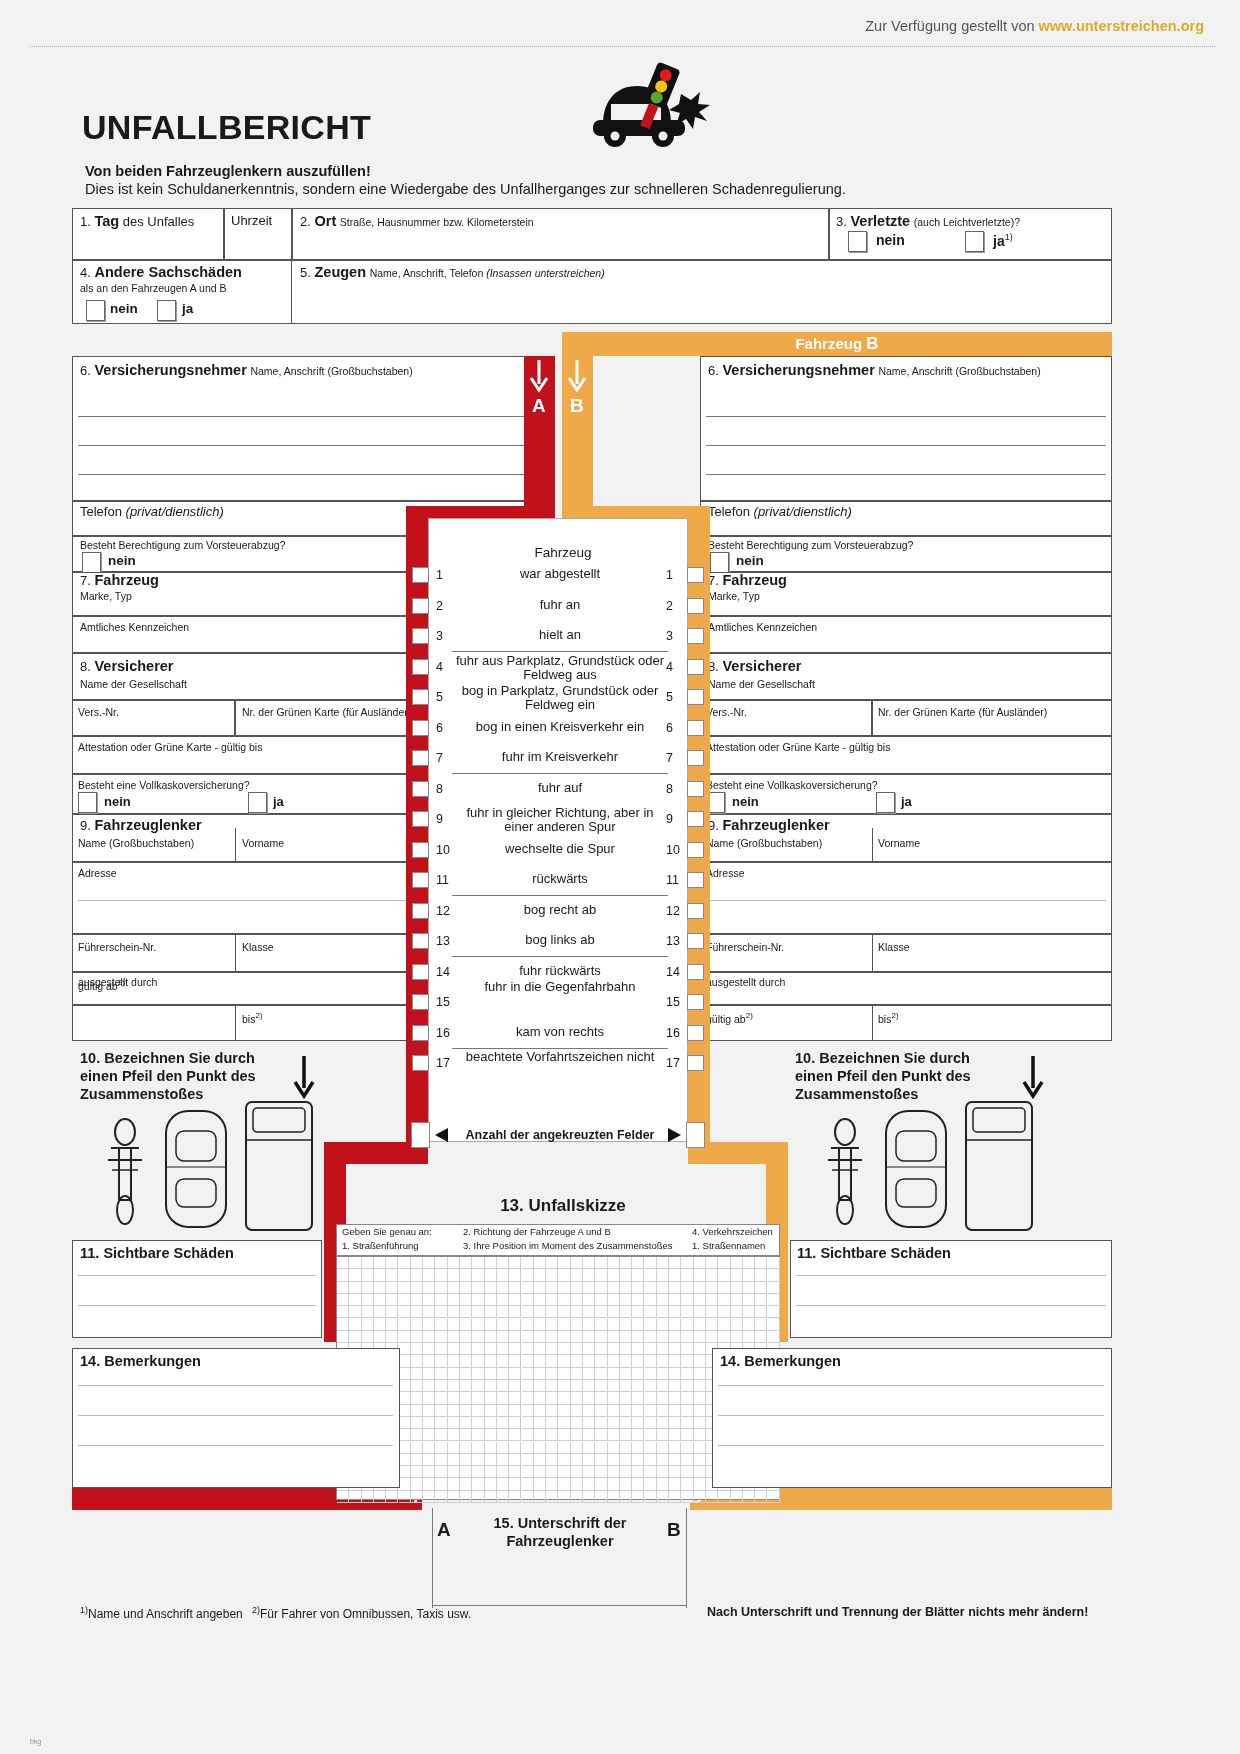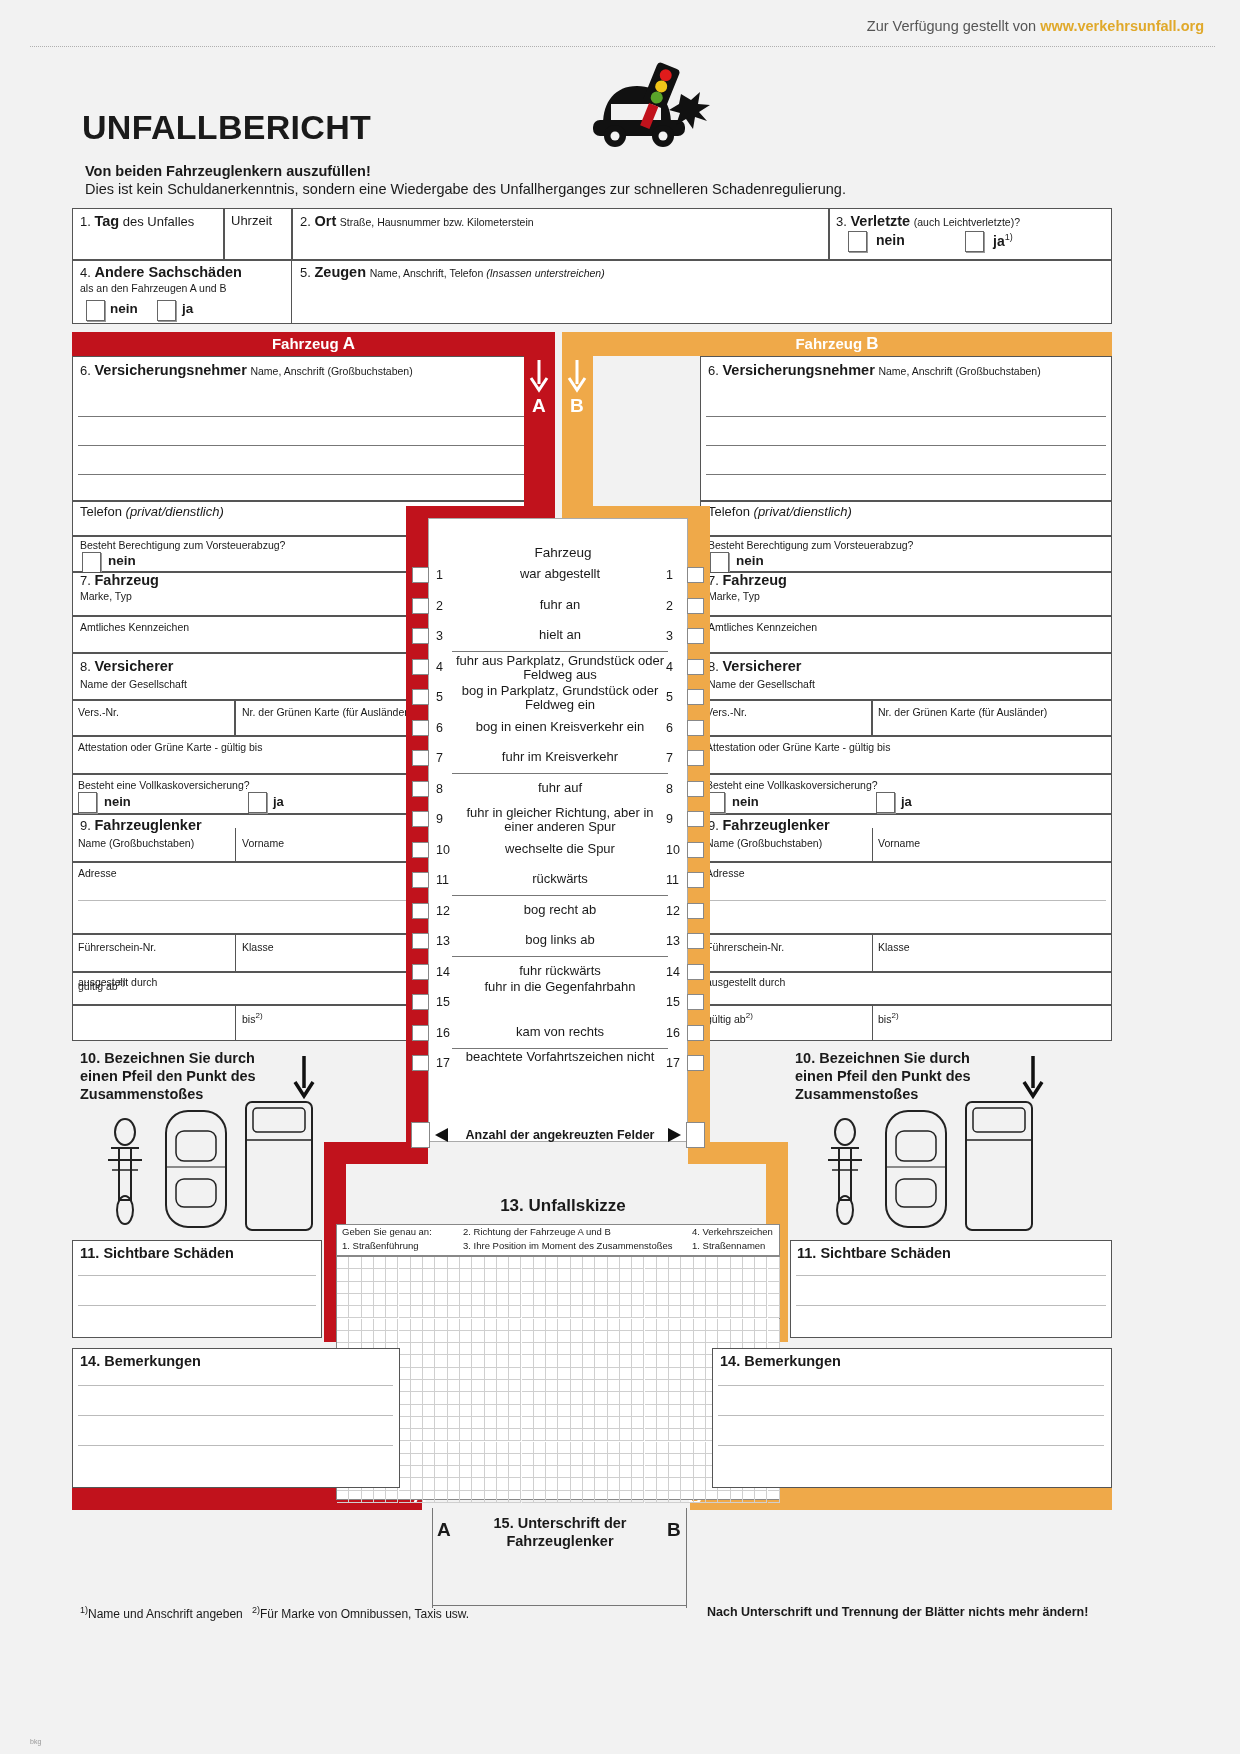--- a/index.html
+++ b/index.html
@@ -96,21 +96,21 @@
   .tinytag { position:absolute; left:30px; top:1738px; font-size:7px; color:#999; }
   .lettermark { position:absolute; font-size:19px; font-weight:bold; }
   .lettermark.w { color:#fff; }
 </style>
 </head>
 <body>
 
 <div class="page">
 
   <div class="topline">
-    <span>Zur Verfügung gestellt von </span><span class="url">www.verkehrsunfall.org</span>
+    <span>Zur Verfügung gestellt von </span><span class="url">www.unterstreichen.org</span>
   </div>
   <div class="dotrule"></div>
 
   <div class="title">UNFALLBERICHT</div>
   <div class="sub1">Von beiden Fahrzeuglenkern auszufüllen!</div>
   <div class="sub2">Dies ist kein Schuldanerkenntnis, sondern eine Wiedergabe des Unfallherganges zur schnelleren Schadenregulierung.</div>
 
   <div class="logo">
     <svg width="130" height="88" viewBox="0 0 130 88">
       <path d="M18 62 C18 40 30 24 52 24 C74 24 86 40 86 62 Z" fill="#111"></path>
@@ -163,23 +163,20 @@
   <div class="lbl sm" style="left:80px;top:282px;">als an den Fahrzeugen A und B</div>
   <div class="chk" style="left:86px;top:300px;"></div>
   <div class="lbl" style="left:110px;top:301px;font-size:13.5px;font-weight:bold;">nein</div>
   <div class="chk" style="left:157px;top:300px;"></div>
   <div class="lbl" style="left:182px;top:301px;font-size:13.5px;font-weight:bold;">ja</div>
 
   <div class="lbl" style="left:300px;top:264px;">
     <span>5. </span><b>Zeugen</b> <span class="sm">Name, Anschrift, Telefon </span><span class="sm it">(Insassen unterstreichen)</span>
   </div>
 
-  <div class="vhdr a" style="left:72px;top:332px;width:483px;">
-    <span>Fahrzeug </span><span class="big">A</span>
-  </div>
   <div class="vhdr b" style="left:562px;top:332px;width:550px;">
     <span>Fahrzeug </span><span class="big">B</span>
   </div>
 
   <div class="bx" style="left:72px;top:356px;width:483px;height:145px;"></div>
   <div class="lbl" style="left:80px;top:362px;">
     <span>6. </span><b>Versicherungsnehmer</b> <span class="sm">Name, Anschrift (Großbuchstaben)</span>
   </div>
   <div class="rule" style="left:78px;top:416px;width:450px;"></div>
   <div class="rule" style="left:78px;top:445px;width:450px;"></div>
@@ -1292,18 +1289,18 @@
     <span>14. </span><span>Bemerkungen</span>
   </div>
   <div class="rule-l" style="left:718px;top:1385px;width:386px;"></div>
   <div class="rule-l" style="left:718px;top:1415px;width:386px;"></div>
   <div class="rule-l" style="left:718px;top:1445px;width:386px;"></div>
 
   <div class="foot" style="left:80px;top:1605px;">
     <sup style="font-size:9px;">1)</sup><span>Name und Anschrift angeben</span>
   </div>
   <div class="foot" style="left:252px;top:1605px;">
-    <sup style="font-size:9px;">2)</sup><span>Für Marke von Omnibussen, Taxis usw.</span>
+    <sup style="font-size:9px;">2)</sup><span>Für Fahrer von Omnibussen, Taxis usw.</span>
   </div>
   <div class="footbold" style="left:707px;top:1605px;">Nach Unterschrift und Trennung der Blätter nichts mehr ändern!</div>
   <div class="tinytag">bkg</div>
 
 </div>
 
 </body></html>

